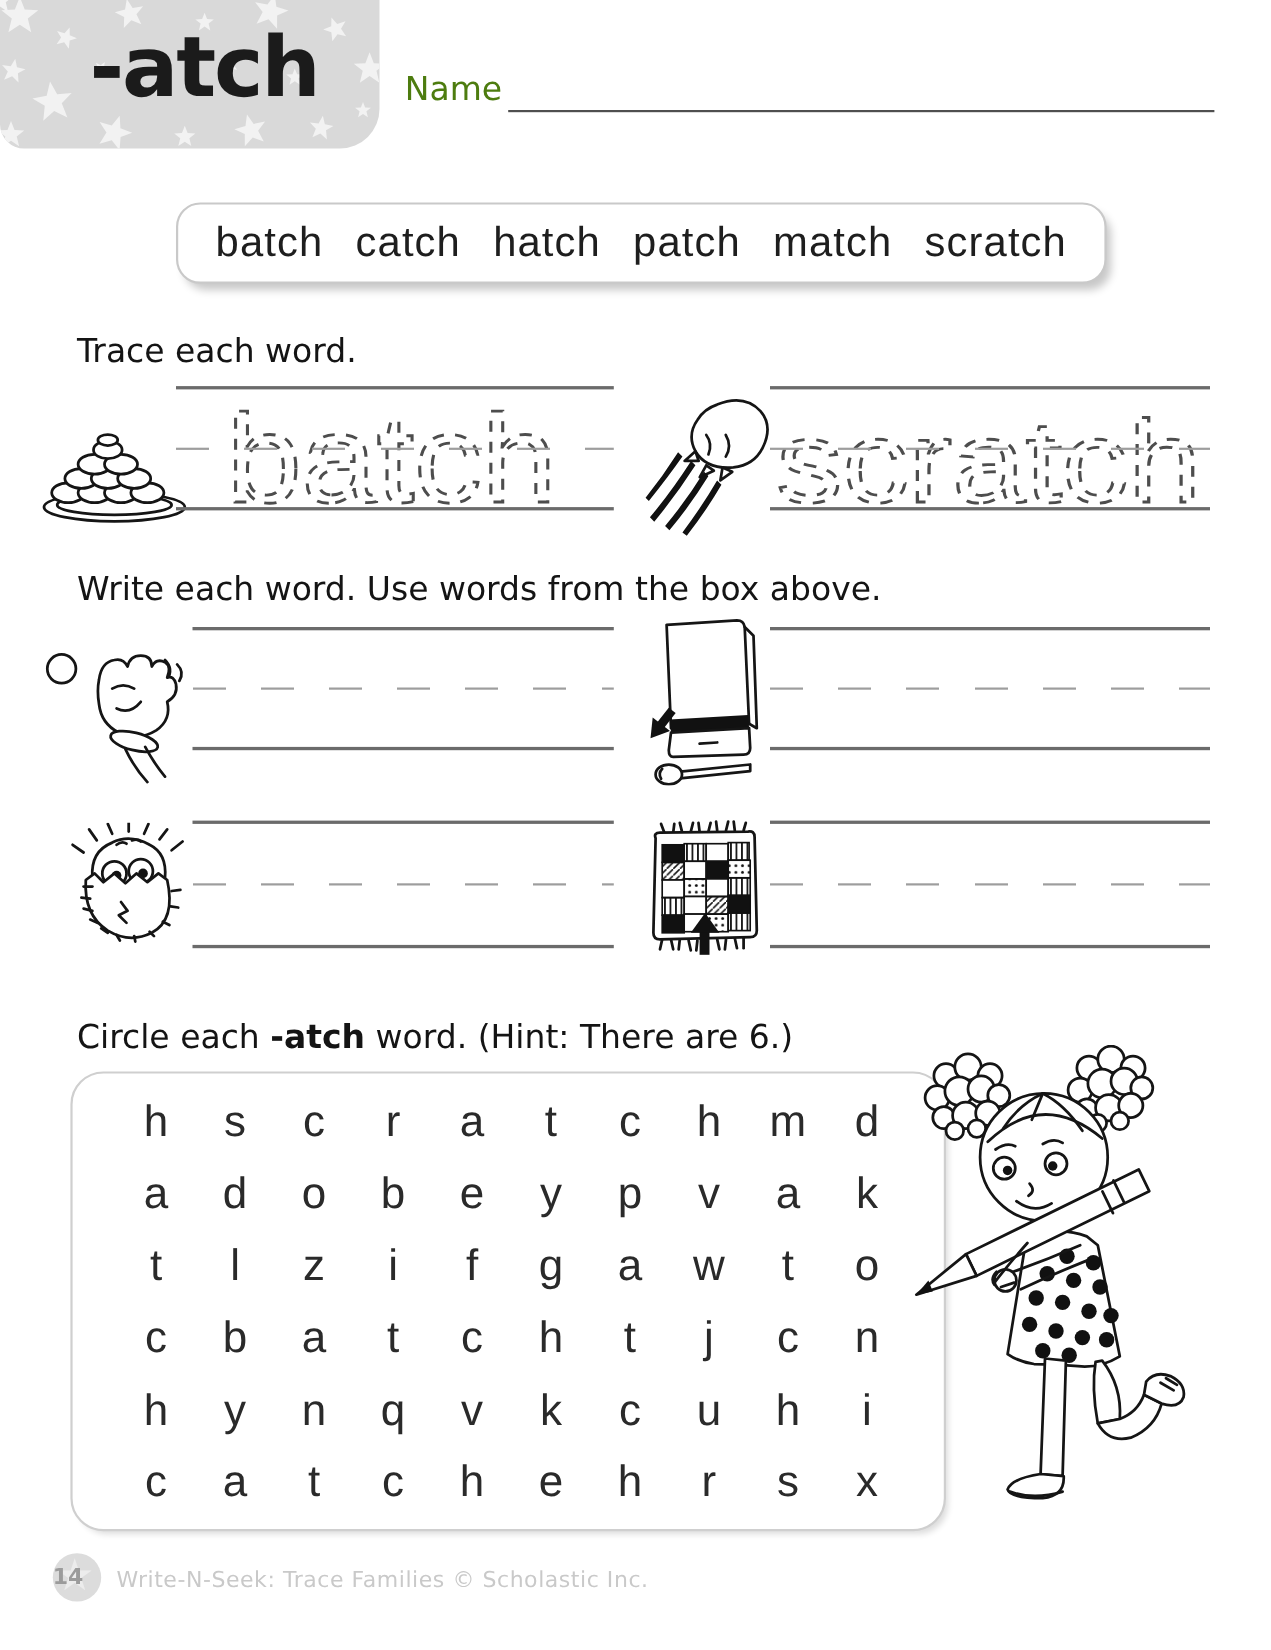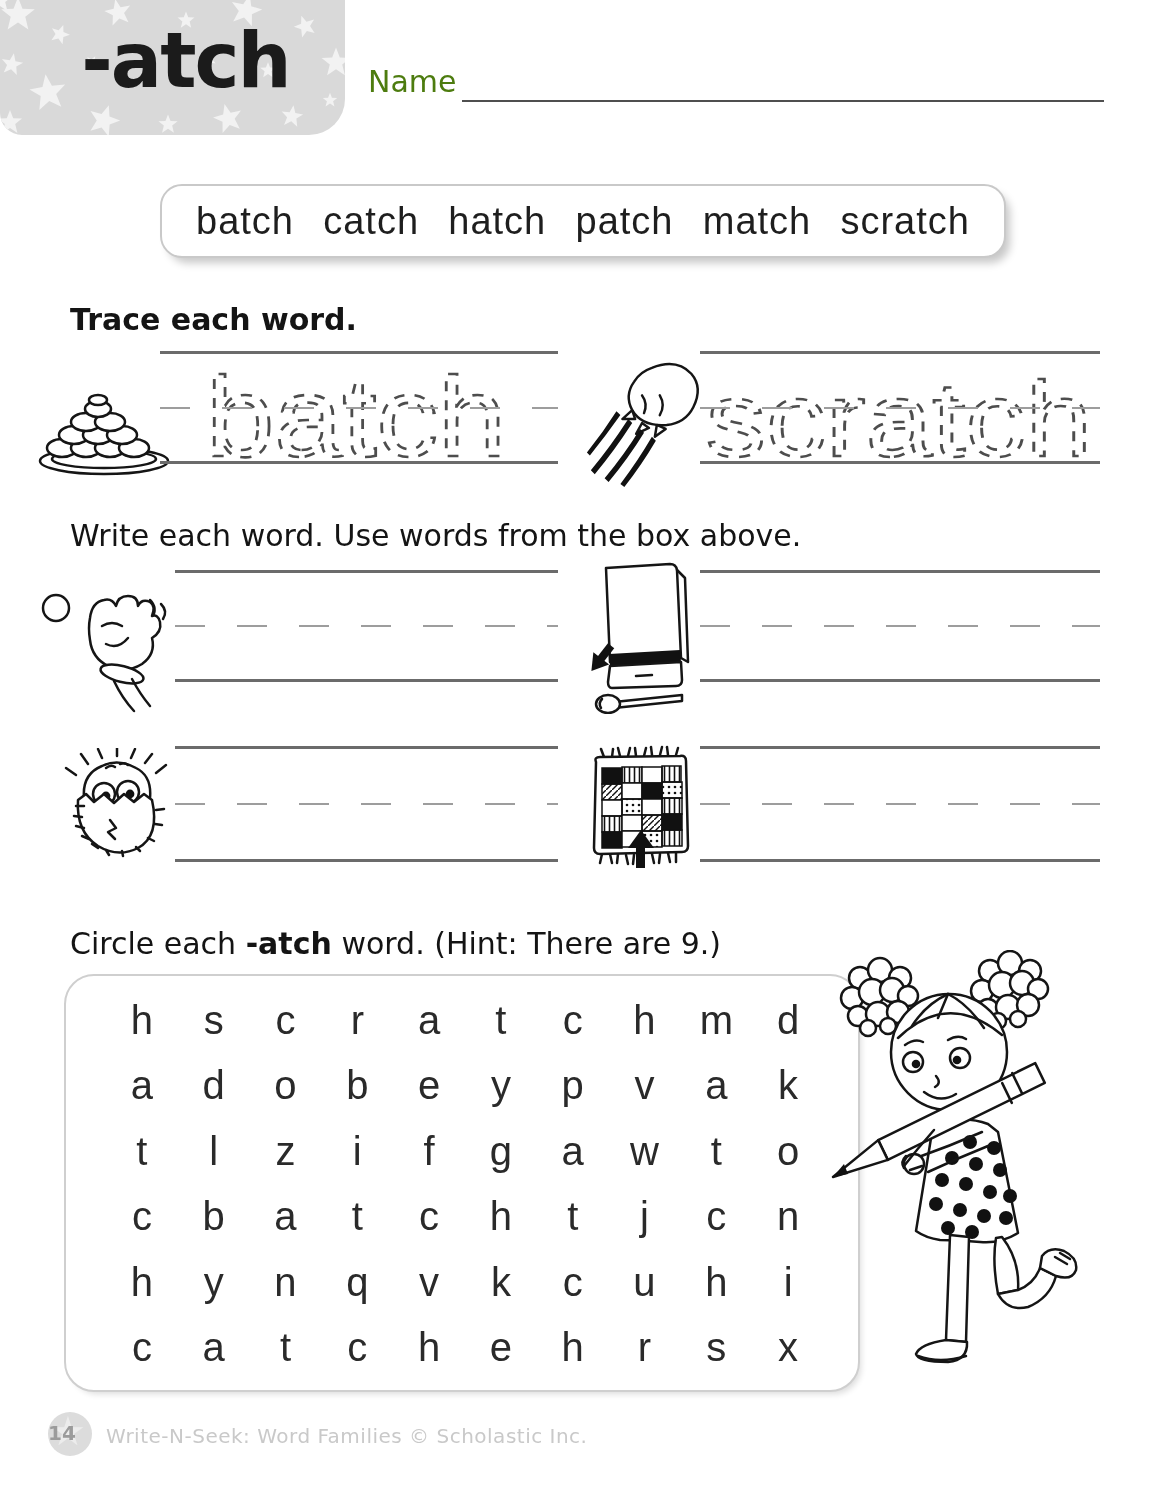--- a/index.html
+++ b/index.html
@@ -100,21 +100,21 @@
     <div class="word-box-inner">
         <span class="word">batch</span>
         <span class="word">catch</span>
         <span class="word">hatch</span>
         <span class="word">patch</span>
         <span class="word">match</span>
         <span class="word">scratch</span>
       </div>
   </div>
 
-  <div class="heading" style="left:70px;top:302px;font-weight:bold;">Trace each word.</div>
+  <div class="heading" style="left:70px;top:302px;">Trace each word.</div>
 
   <div class="art" style="left:36px;top:378px;width:136px;height:98px;">
     <svg viewBox="0 0 136 98">
       <ellipse class="wh" cx="68" cy="83" rx="64" ry="13"></ellipse>
       <ellipse class="ln" cx="68" cy="81" rx="52" ry="9" stroke-width="1.8"></ellipse>
       <g>
         <ellipse class="wh" cx="26" cy="70" rx="15" ry="9"></ellipse>
           <ellipse class="wh" cx="50" cy="70" rx="15" ry="9"></ellipse>
         <ellipse class="wh" cx="74" cy="70" rx="15" ry="9"></ellipse>
           <ellipse class="wh" cx="98" cy="70" rx="15" ry="9"></ellipse>
@@ -283,21 +283,21 @@
         <rect x="60" y="89" width="20" height="16" fill="url(#pdots)"></rect>
           <rect x="80" y="88" width="20" height="16" fill="url(#pstripe)"></rect>
       </g>
       <rect class="bk" x="54" y="104" width="9" height="22"></rect>
       <polygon class="bk" points="46,106 72,106 59,88"></polygon>
     </svg>
   </div>
   <div class="lines" style="left:700px;top:746px;width:400px;height:110px;"></div>
 
   <div class="heading" style="left:70px;top:926px;">
-    <span>Circle each </span><b>-atch</b><span> word. (Hint: There are 9.)</span>
+    <span>Circle each </span><b>-atch</b><span> word. (Hint: There are 6.)</span>
   </div>
 
   <div class="grid-box">
     <div class="letter-grid">
         <div class="grid-row">
           <span class="grid-cell">h</span>
           <span class="grid-cell">s</span>
           <span class="grid-cell">c</span>
           <span class="grid-cell">r</span>
           <span class="grid-cell">a</span>
@@ -446,15 +446,15 @@
       <circle class="wh" cx="94" cy="214" r="10" stroke-width="2.6"></circle>
       <path class="ln" d="M86,206 q-6,6 -2,12 M90,220 l12,-4" stroke-width="2"></path>
       <path class="ln" d="M114,180 Q98,198 84,216" stroke-width="2.8"></path>
     </svg>
   </div>
 
   <div class="badge">
     <span class="star">★</span>
     <span class="num">14</span>
   </div>
-  <div class="credit">Write-N-Seek: Word Families © Scholastic Inc.</div>
+  <div class="credit">Write-N-Seek: Trace Families © Scholastic Inc.</div>
 
 </div>
 
 </body></html>

